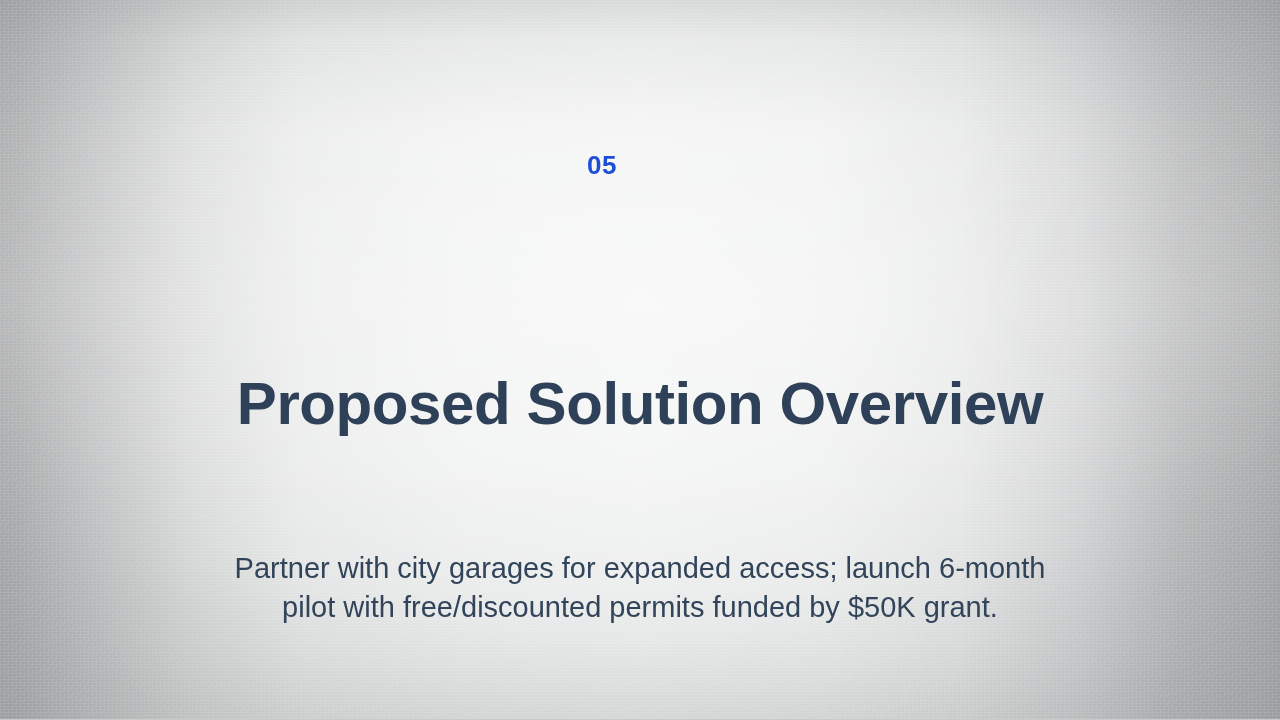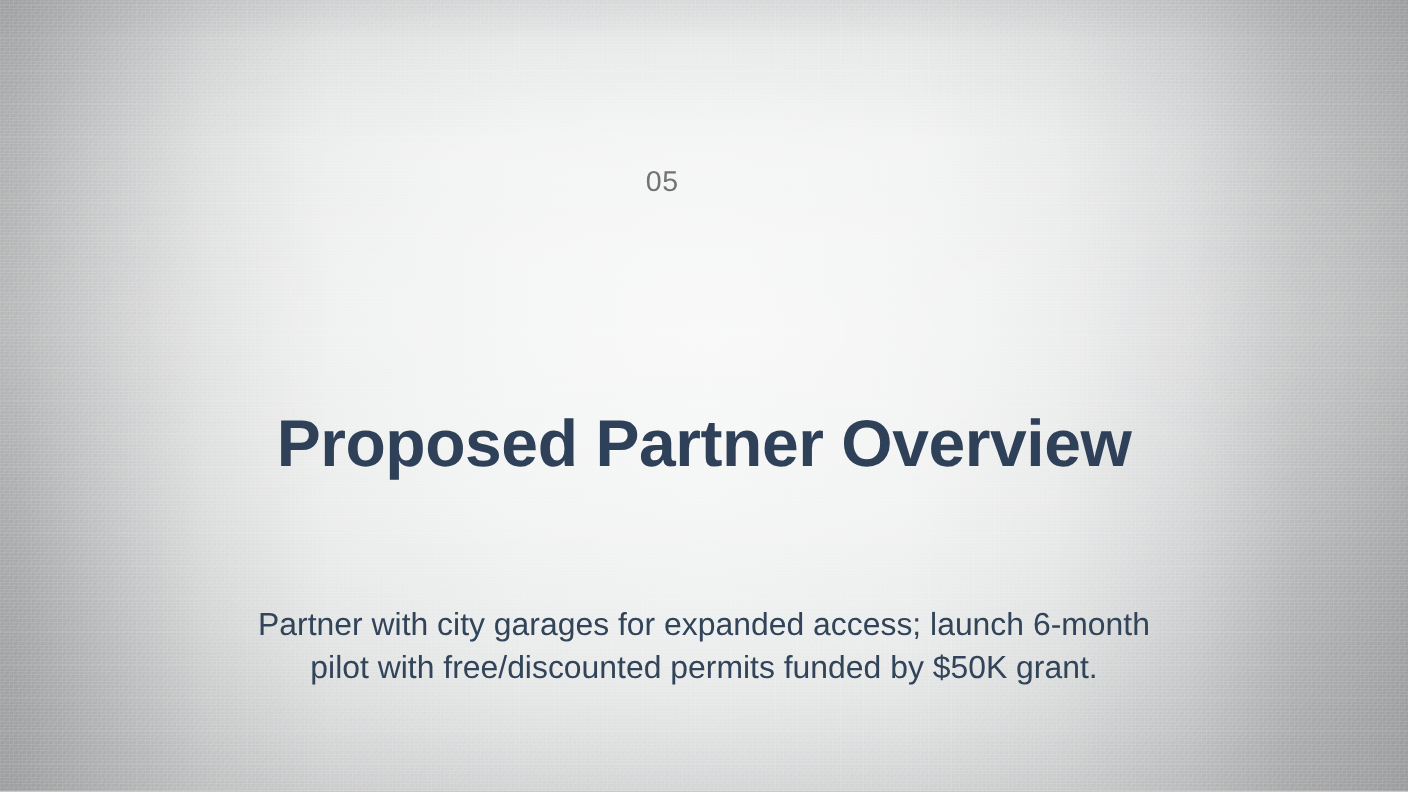--- a/index.html
+++ b/index.html
@@ -93,23 +93,23 @@
     inset: 0;
   }
 
   #slide-number {
     position: absolute;
     top: 150px;
     left: 0;
     width: 1204px;
     text-align: center;
     font-size: 26px;
-    font-weight: normal;
+    font-weight: bold;
     letter-spacing: 0.5px;
-    color: #737373;
+    color: #1d4ed8;
   }
 
   #slide-title {
     position: absolute;
     top: 329px;
     left: 140px;
     width: 1000px;
     text-align: center;
     font-size: 60px;
     font-weight: bold;
@@ -150,19 +150,19 @@
 
   <div class="bg-layer bg-horizontal"></div>
   <div class="bg-layer bg-vertical"></div>
   <div class="bg-layer bg-vignette"></div>
   <div class="bg-layer bg-texture"></div>
 
   <div class="content">
 
     <div id="slide-number">05</div>
 
-    <h1 id="slide-title">Proposed Partner Overview</h1>
+    <h1 id="slide-title">Proposed Solution Overview</h1>
 
     <p id="slide-body">Partner with city garages for expanded access; launch 6-month pilot with free/discounted permits funded by $50K grant.</p>
 
 
   </div>
 </div>
 
 </body></html>

